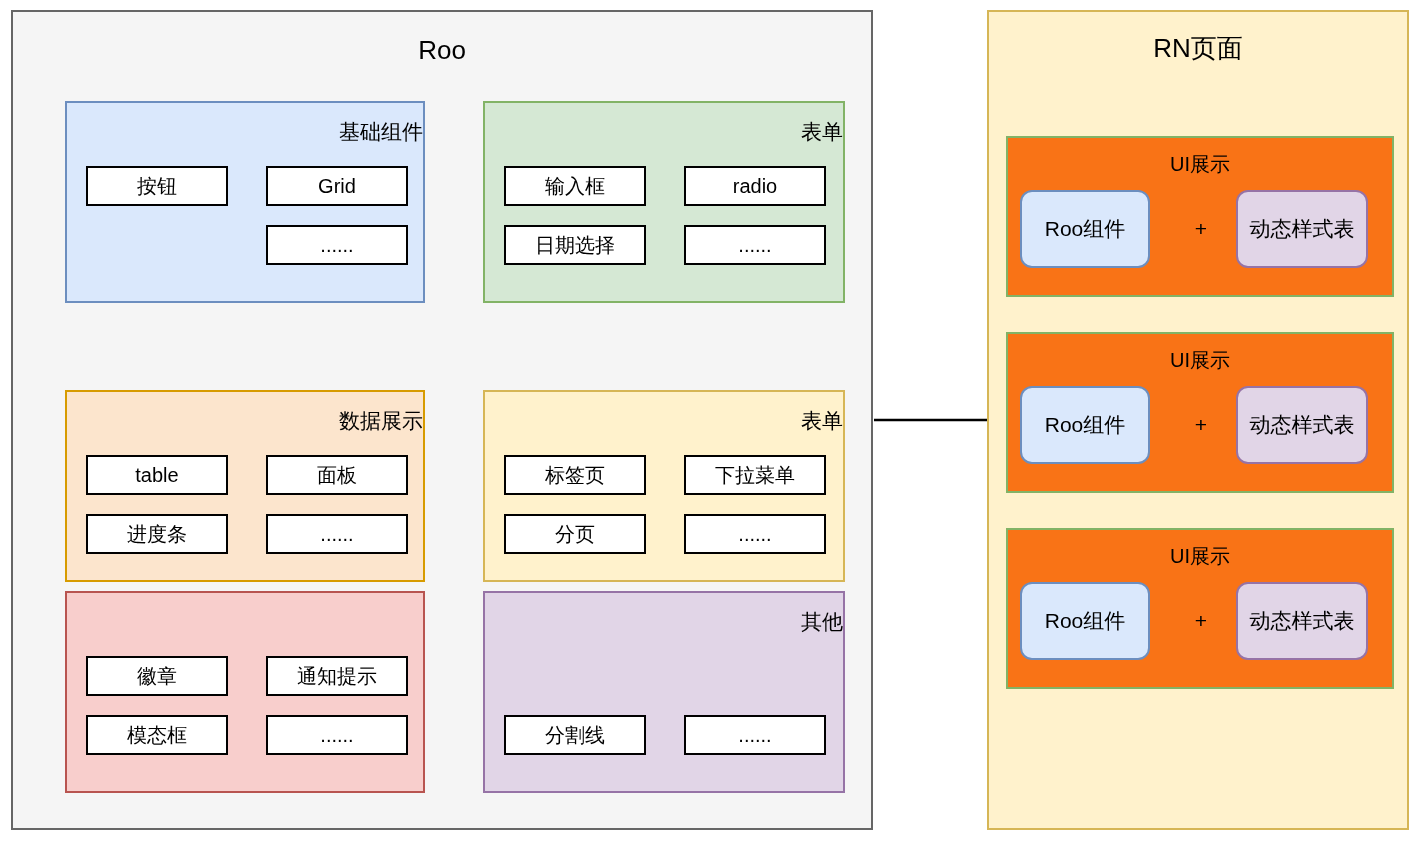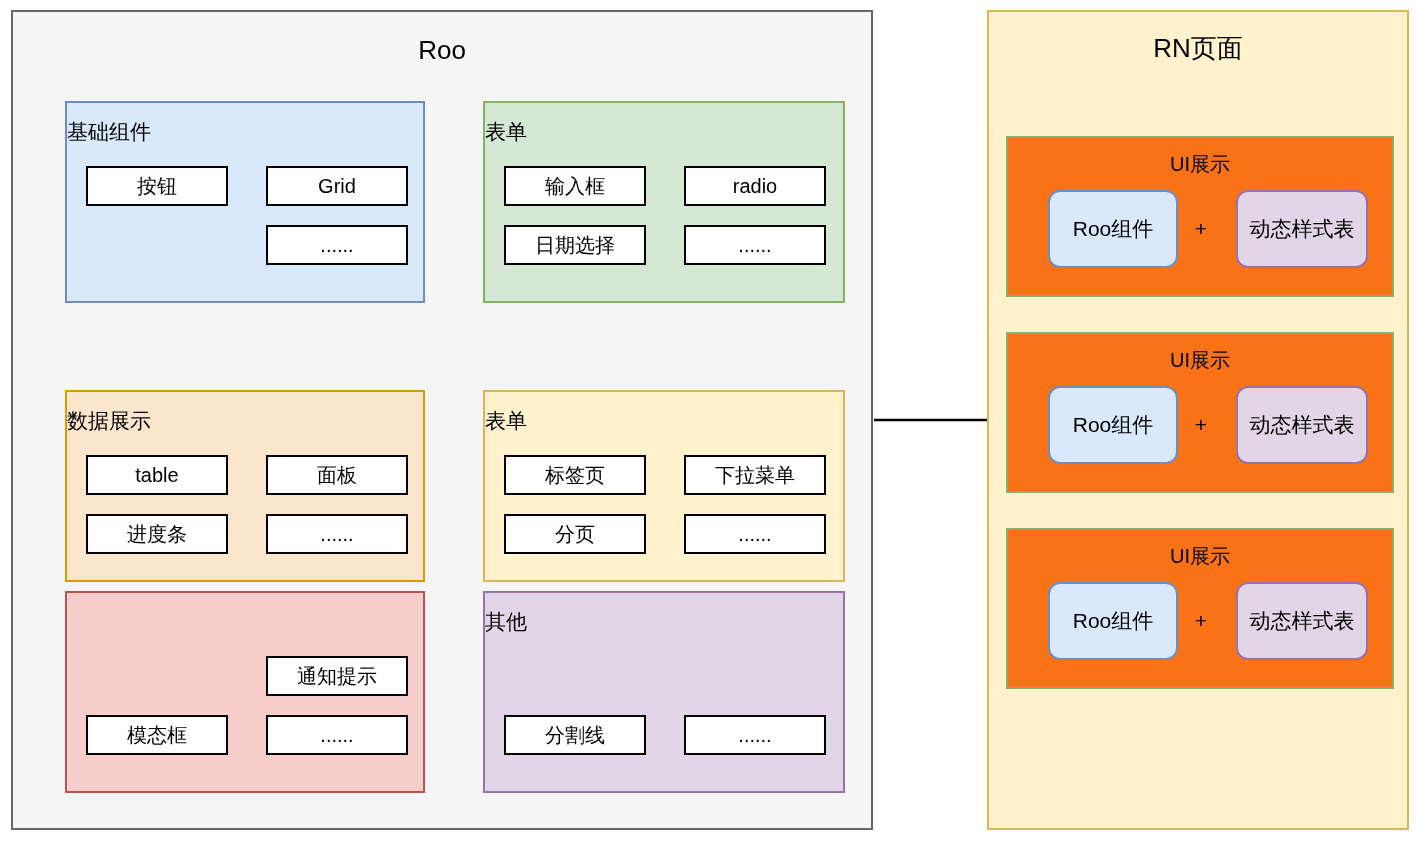--- a/index.html
+++ b/index.html
@@ -70,24 +70,24 @@
 
   
   .category {
     position: absolute;
     box-sizing: border-box;
     border-width: 2px;
     border-style: solid;
   }
   .category > .cat-title {
     position: absolute;
-    left: 0;
+    left: 16px;
     right: 0;
     top: 16px;
-    text-align: left;
+    text-align: right;
     font-size: 21px;
     line-height: 26px;
     white-space: nowrap;
   }
 
   .cat-blue   { background: #dae8fc; border-color: #6c8ebf; }
   .cat-green  { background: #d5e8d4; border-color: #82b366; }
   .cat-orange { background: #fce5cd; border-color: #d79b00; }
   .cat-yellow { background: #fff2cc; border-color: #d6b656; }
   .cat-red    { background: #f8cecc; border-color: #b85450; }
@@ -156,21 +156,21 @@
     border-width: 2px;
     border-style: solid;
     display: flex;
     align-items: center;
     justify-content: center;
     font-size: 21px;
     line-height: 26px;
     white-space: nowrap;
   }
   .chip-roo {
-    left: 40px;
+    left: 12px;
     width: 130px;
     background: #dae8fc;
     border-color: #6c8ebf;
   }
   .chip-style {
     left: 228px;
     width: 132px;
     background: #e1d5e7;
     border-color: #9673a6;
   }
@@ -231,20 +231,21 @@
 
     <div class="category cat-yellow col-b row-2">
       <div class="cat-title">表单</div>
       <div class="item wide it-c1 it-r1">标签页</div>
       <div class="item wide it-c2 it-r1">下拉菜单</div>
       <div class="item wide it-c1 it-r2">分页</div>
       <div class="item wide it-c2 it-r2">......</div>
     </div>
 
     <div class="category cat-red col-a row-3">
+      <div class="item wide it-c1 it-r1">徽章</div>
       <div class="item wide it-c2 it-r1">通知提示</div>
       <div class="item wide it-c1 it-r2">模态框</div>
       <div class="item wide it-c2 it-r2">......</div>
     </div>
 
     <div class="category cat-purple col-b row-3">
       <div class="cat-title">其他</div>
       <div class="item wide it-c1 it-r2">分割线</div>
       <div class="item wide it-c2 it-r2">......</div>
     </div>

